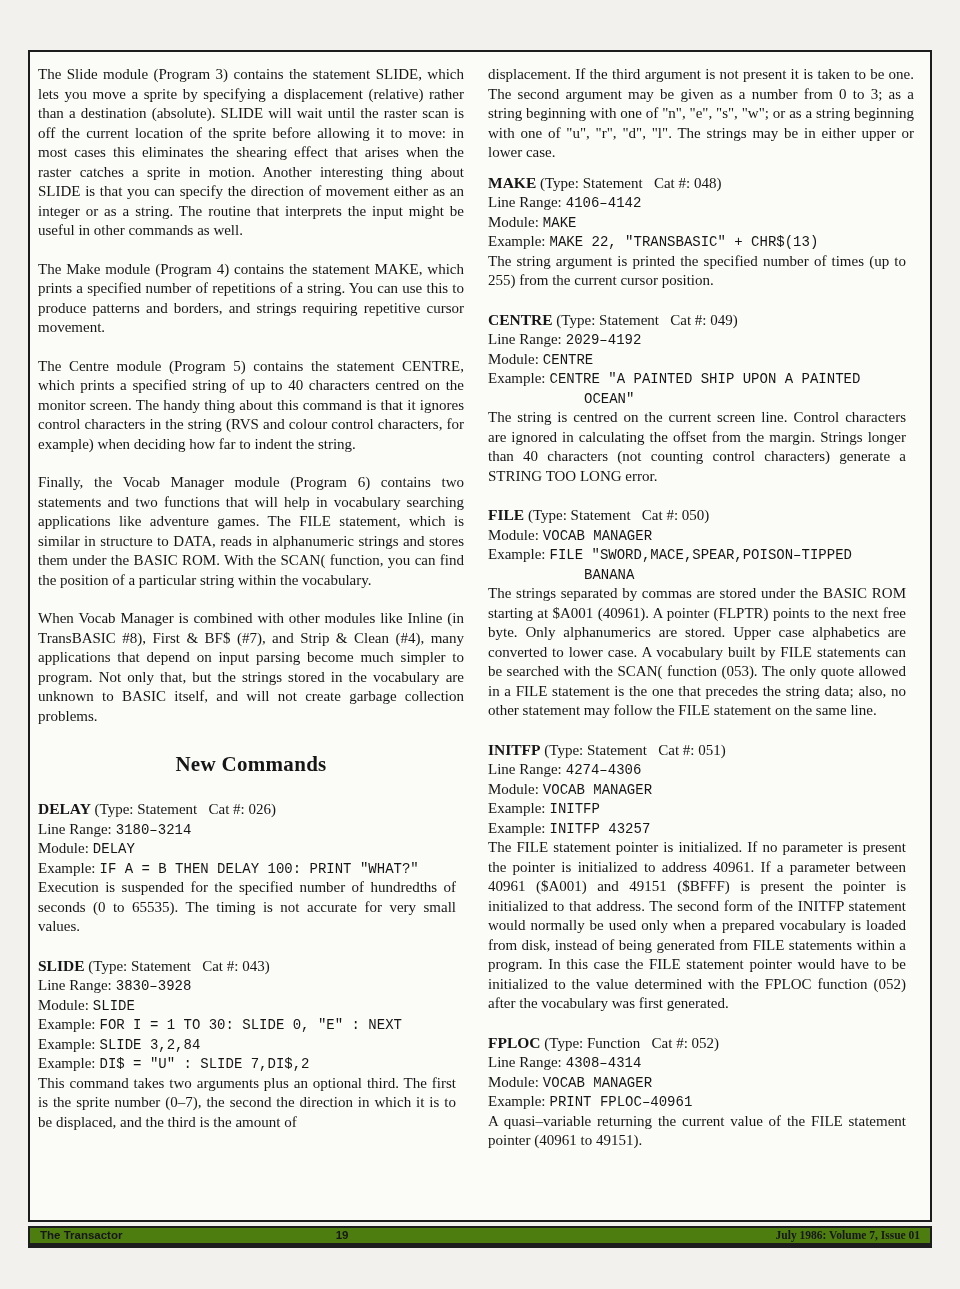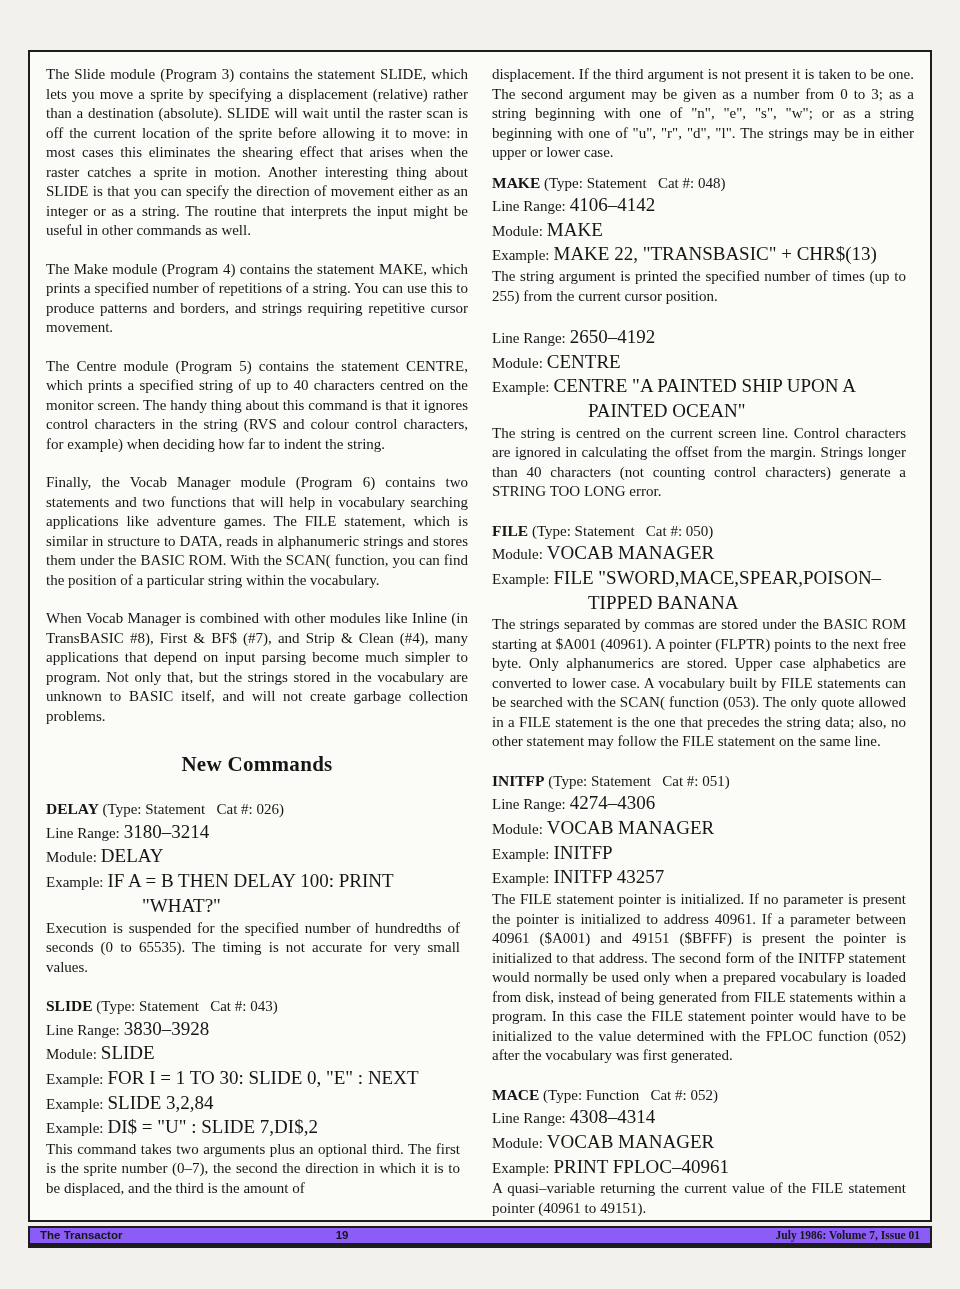--- a/index.html
+++ b/index.html
@@ -6,41 +6,41 @@
   body{
     width:960px;height:1289px;position:relative;
     background:#f2f1ee;color:#161616;
     font-family:"Liberation Serif", serif;
     overflow:hidden;
   }
   .content-box{
     position:absolute;left:28px;top:50px;width:904px;height:1172px;
     box-sizing:border-box;background:#fbfbf8;
     border:2px solid #1d1d1d;
-    padding:13px 16px 8px 16px;
+    padding:13px 16px 8px 8px;
     display:flex;gap:24px;overflow:hidden;
   }
   .col{flex:1 1 0;font-size:15px;line-height:1.3;min-width:0;}
   .body-par{margin:0 0 19px 0;text-align:justify;}
   .section-heading{
     font-size:21px;font-weight:bold;text-align:center;
     margin:25px 0 21px 0;letter-spacing:.3px;
   }
   .cmd{margin:0 8px 19px 0;}
   .cmd-header{padding-left:96px;text-indent:-96px;}
   .cmd-name{font-weight:bold;font-size:15.5px;}
   .cmd-meta{}
   .cmd-line{padding-left:96px;text-indent:-96px;}
   .field-label{}
-  .field-value{font-family:Liberation Serif, serif;font-size:19px;margin-left:4px;}
+  .field-value{font-family:Liberation Mono, monospace;font-size:14px;margin-left:4px;}
   .cmd-desc{margin:0;text-align:justify;}
   .continuation{margin:0 0 10px 0;text-align:justify;}
   .footer-bar{
     position:absolute;left:28px;top:1226px;width:904px;box-sizing:border-box;
-    background:#8b5cf6;border:2px solid #1d1d1d;border-bottom-width:5px;
+    background:#4d7c0f;border:2px solid #1d1d1d;border-bottom-width:5px;
     display:flex;align-items:center;padding:1px 10px 2px 10px;
     font-family:"Liberation Sans", sans-serif;font-weight:bold;font-size:11.5px;gap:7px;
   }
   .footer-left{flex:1;text-align:left;}
   .footer-center{flex:1;}
   .footer-right{flex:1;text-align:right;font-family:Liberation Serif, serif;}
 </style>
 </head>
 <body>
 
@@ -110,22 +110,26 @@
       <div class="cmd-line">
         <span class="field-label">Module:</span><span class="field-value">MAKE</span>
       </div>
       <div class="cmd-line">
         <span class="field-label">Example:</span><span class="field-value">MAKE 22, "TRANSBASIC" + CHR$(13)</span>
       </div>
       <p class="cmd-desc">The string argument is printed the specified number of times (up to 255) from the current cursor position.</p>
     </div>
 
     <div class="cmd">
+      <div class="cmd-header">
+        <span class="cmd-name">CENTRE</span>
+        <span class="cmd-meta">(Type: Statement&nbsp;&nbsp; Cat #: 049)</span>
+      </div>
       <div class="cmd-line">
-        <span class="field-label">Line Range:</span><span class="field-value">2650–4192</span>
+        <span class="field-label">Line Range:</span><span class="field-value">2029–4192</span>
       </div>
       <div class="cmd-line">
         <span class="field-label">Module:</span><span class="field-value">CENTRE</span>
       </div>
       <div class="cmd-line">
         <span class="field-label">Example:</span><span class="field-value">CENTRE "A PAINTED SHIP UPON A PAINTED OCEAN"</span>
       </div>
       <p class="cmd-desc">The string is centred on the current screen line. Control characters are ignored in calculating the offset from the margin. Strings longer than 40 characters (not counting control characters) generate a STRING TOO LONG error.</p>
     </div>
 
@@ -158,21 +162,21 @@
         <span class="field-label">Example:</span><span class="field-value">INITFP</span>
       </div>
       <div class="cmd-line">
         <span class="field-label">Example:</span><span class="field-value">INITFP 43257</span>
       </div>
       <p class="cmd-desc">The FILE statement pointer is initialized. If no parameter is present the pointer is initialized to address 40961. If a parameter between 40961 ($A001) and 49151 ($BFFF) is present the pointer is initialized to that address. The second form of the INITFP statement would normally be used only when a prepared vocabulary is loaded from disk, instead of being generated from FILE statements within a program. In this case the FILE statement pointer would have to be initialized to the value determined with the FPLOC function (052) after the vocabulary was first generated.</p>
     </div>
 
     <div class="cmd">
       <div class="cmd-header">
-        <span class="cmd-name">MACE</span>
+        <span class="cmd-name">FPLOC</span>
         <span class="cmd-meta">(Type: Function&nbsp;&nbsp; Cat #: 052)</span>
       </div>
       <div class="cmd-line">
         <span class="field-label">Line Range:</span><span class="field-value">4308–4314</span>
       </div>
       <div class="cmd-line">
         <span class="field-label">Module:</span><span class="field-value">VOCAB MANAGER</span>
       </div>
       <div class="cmd-line">
         <span class="field-label">Example:</span><span class="field-value">PRINT FPLOC–40961</span>

